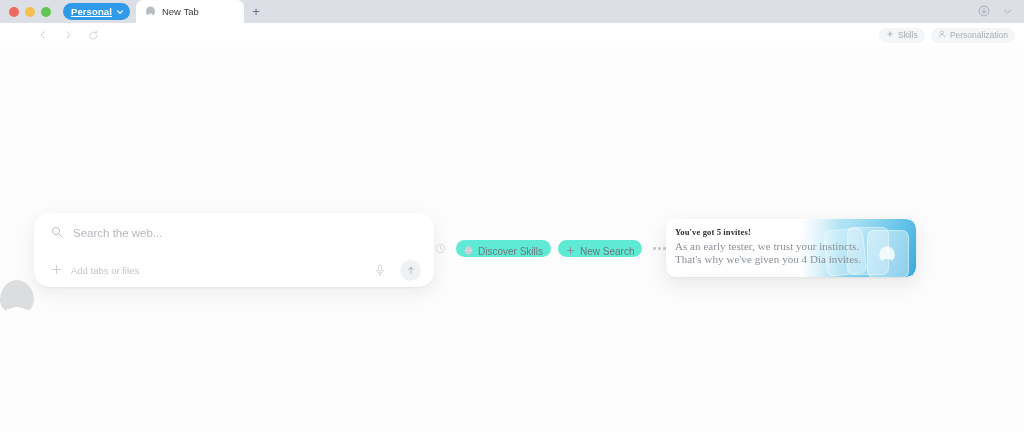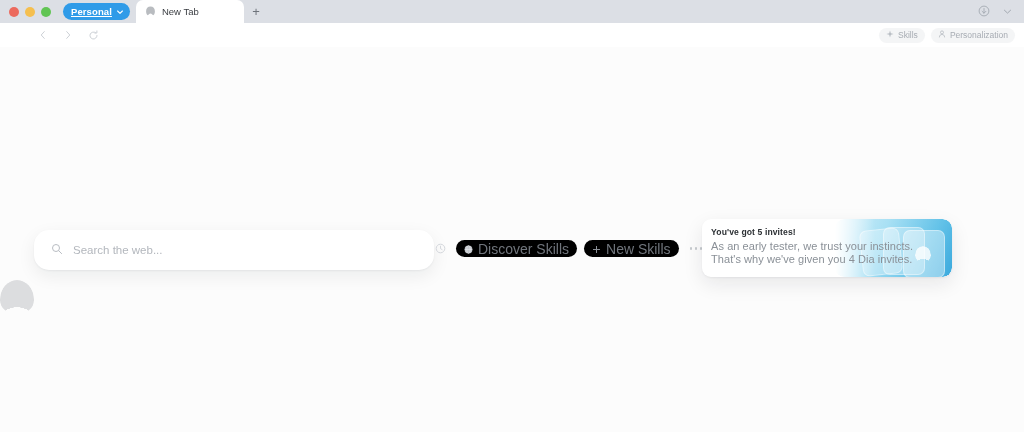--- a/index.html
+++ b/index.html
@@ -98,35 +98,35 @@
     width:21px; height:21px; border-radius:50%; background:#f0f1f2;
     display:flex; align-items:center; justify-content:center; margin-left:4px;
   }
 
   
   .pill-row{
     margin-top:18px; display:flex; align-items:center; gap:7px;
   }
   .history-icon{ width:13px; height:13px; display:flex; align-items:center; justify-content:center; margin-right:2px; }
   .action-pill{
-    height:17px; padding:0 8px; border-radius:9px; background:#000000;
-    display:flex; align-items:center; gap:5px;
-    font-size:14px; color:#70757c;
+    height:17px; padding:0 8px; border-radius:9px; background:#5eead4;
+    display:flex; align-items:flex-end; gap:5px;
+    font-size:10px; color:#70757c;
   }
   .more-dots{ display:flex; gap:2.5px; align-items:center; margin-left:4px; }
   .more-dots i{ width:2.5px; height:2.5px; border-radius:50%; background:#c6cace; display:block; }
 
   
   .invite-card{
     margin-top:16px; width:250px; height:58px; border-radius:9px;
     background:#ffffff; overflow:hidden; position:relative;
     display:flex;
     box-shadow:0 1px 2px rgba(20,25,35,.05), 0 7px 20px rgba(20,25,35,.09);
   }
-  .invite-text{ padding:8px 0 12px 9px; position:relative; z-index:2; }
+  .invite-text{ padding:8px 0 12px 9px; position:relative; z-index:2;font-family:Liberation Serif, serif; }
   .invite-title{ font-size:8.6px; font-weight:bold; color:#2c3034; letter-spacing:.1px; }
   .invite-line{ font-size:11px; color:#8a9097; margin-top:3px; letter-spacing:.05px; }
   .invite-line.second{ margin-top:1.5px; }
 
   .invite-art{
     position:absolute; right:0; top:0; width:117px; height:58px;
     background:linear-gradient(115deg,#d6f0fa 0%,#a8e0f4 38%,#63c2e8 75%,#3aa9dd 100%);
     border-radius:9px;
     -webkit-mask-image:linear-gradient(to right, transparent 0, #000 34%);
             mask-image:linear-gradient(to right, transparent 0, #000 34%);
@@ -248,20 +248,43 @@
     <div class="search-row">
       <span>
         <svg width="12" height="12" viewBox="0 0 12 12">
           <circle cx="5" cy="5" r="3.5" fill="none" stroke="#b9bdc3" stroke-width="1"></circle>
           <path d="M7.7 7.7 L10.6 10.6" stroke="#b9bdc3" stroke-width="1" stroke-linecap="round"></path>
         </svg>
       </span>
       <span class="search-placeholder">Search the web...</span>
     </div>
 
+    <div class="compose-row">
+      <span>
+        <svg width="11" height="11" viewBox="0 0 11 11">
+            <path d="M5.5 1.7 V9.3 M1.7 5.5 H9.3" stroke="#c7cbd1" stroke-width="1" stroke-linecap="round"></path>
+          </svg>
+      </span>
+      <span class="add-label">Add tabs or files</span>
+      <span class="compose-spacer"></span>
+      <span class="mic-btn">
+        <svg width="10" height="13" viewBox="0 0 10 13">
+          <rect x="3.4" y="1" width="3.2" height="6" rx="1.6" fill="none" stroke="#c7cbd1" stroke-width="0.9"></rect>
+          <path d="M1.8 6.1 C1.8 8.1 3.2 9.2 5 9.2 C6.8 9.2 8.2 8.1 8.2 6.1" fill="none" stroke="#c7cbd1" stroke-width="0.9" stroke-linecap="round"></path>
+          <path d="M5 9.3 V11.4" stroke="#c7cbd1" stroke-width="0.9" stroke-linecap="round"></path>
+        </svg>
+      </span>
+      <span class="submit-btn">
+        <span>
+          <svg width="10" height="10" viewBox="0 0 10 10">
+              <path d="M5 8.1 V2.2 M2.4 4.7 L5 2.1 L7.6 4.7" fill="none" stroke="#b0b5bb" stroke-width="1" stroke-linecap="round" stroke-linejoin="round"></path>
+            </svg>
+        </span>
+      </span>
+    </div>
   </div>
 
   <div class="pill-row">
     <span class="history-icon">
       <svg width="11" height="11" viewBox="0 0 11 11">
         <circle cx="5.5" cy="5.5" r="4.3" fill="none" stroke="#cfd3d8" stroke-width="0.9"></circle>
         <path d="M5.5 3.1 V5.6 L7.1 6.6" fill="none" stroke="#cfd3d8" stroke-width="0.9" stroke-linecap="round" stroke-linejoin="round"></path>
       </svg>
     </span>
 
@@ -275,21 +298,21 @@
       </span>
       <span>Discover Skills</span>
     </div>
 
     <div class="action-pill">
       <span>
         <svg width="9" height="9" viewBox="0 0 9 9">
             <path d="M4.5 1.4 V7.6 M1.4 4.5 H7.6" stroke="#8b9097" stroke-width="1" stroke-linecap="round"></path>
           </svg>
       </span>
-      <span>New Skills</span>
+      <span>New Search</span>
     </div>
 
     <span class="more-dots">
       <i></i>
       <i></i>
       <i></i>
     </span>
   </div>
 
   <div class="invite-card">

